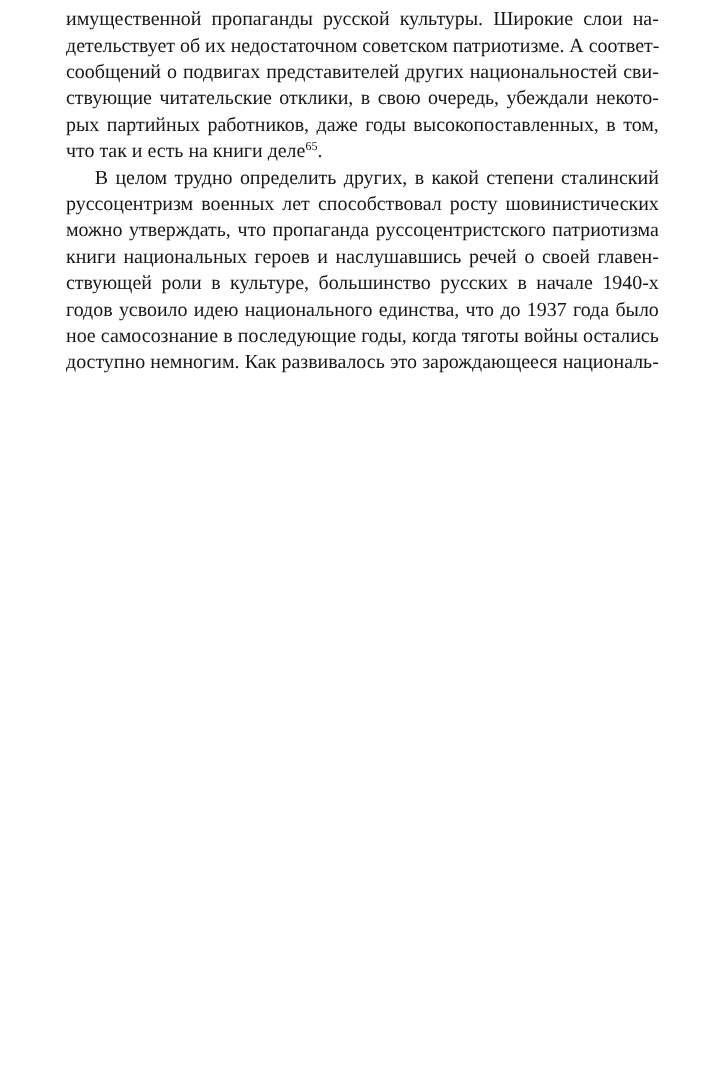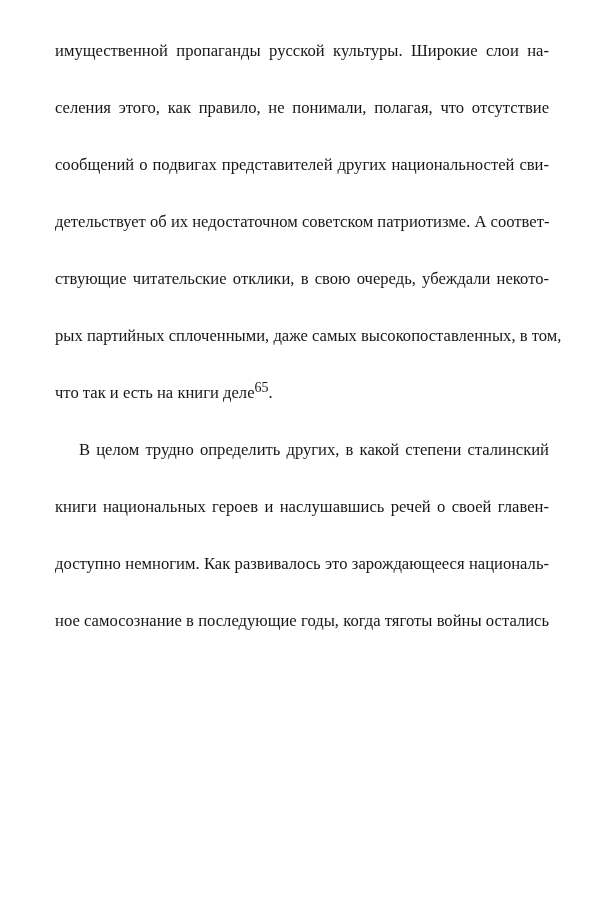--- a/index.html
+++ b/index.html
@@ -13,38 +13,40 @@
     font-size: 16.6px;
     line-height: 22px;
     color: #161616;
   }
   .line {
     display: block;
     white-space: nowrap;
     text-align: justify;
     text-align-last: justify;
     height: 22px;
-    margin-top: 35px;
   }
   .line.last { text-align-last: left; }
   .line.indent { padding-left: 24px; }
-  sup { font-size: 14px; line-height: 0; vertical-align: 6px; }
+  sup { font-size: 10px; line-height: 0; vertical-align: 6px; }
 </style>
 </head>
 <body>
 
 <div class="page">
   <div>
     <span class="line">имущественной пропаганды русской культуры. Широкие слои на-</span>
-    <span class="line">селения этого, как правило, не понимали, полагая, что отсутствие</span>
+    <span class="line">детельствует об их недостаточном советском патриотизме. А соответ-</span>
     <span class="line">сообщений о подвигах представителей других национальностей сви-</span>
-    <span class="line">детельствует об их недостаточном советском патриотизме. А соответ-</span>
     <span class="line">ствующие читательские отклики, в свою очередь, убеждали некото-</span>
-    <span class="line">рых партийных сплоченными, даже самых высокопоставленных, в том,</span>
+    <span class="line">рых партийных работников, даже годы высокопоставленных, в том,</span>
     <span class="line last"><span>что так и есть на книги деле</span><sup>65</sup><span>.</span></span>
   </div>
   <div>
     <span class="line indent">В целом трудно определить других, в какой степени сталинский</span>
+    <span class="line">руссоцентризм военных лет способствовал росту шовинистических</span>
+    <span class="line">можно утверждать, что пропаганда руссоцентристского патриотизма</span>
     <span class="line">книги национальных героев и наслушавшись речей о своей главен-</span>
+    <span class="line">ствующей роли в культуре, большинство русских в начале 1940-х</span>
+    <span class="line">годов усвоило идею национального единства, что до 1937 года было</span>
+    <span class="line">ное самосознание в последующие годы, когда тяготы войны остались</span>
     <span class="line">доступно немногим. Как развивалось это зарождающееся националь-</span>
-    <span class="line">ное самосознание в последующие годы, когда тяготы войны остались</span>
   </div>
 </div>
 
 </body></html>

